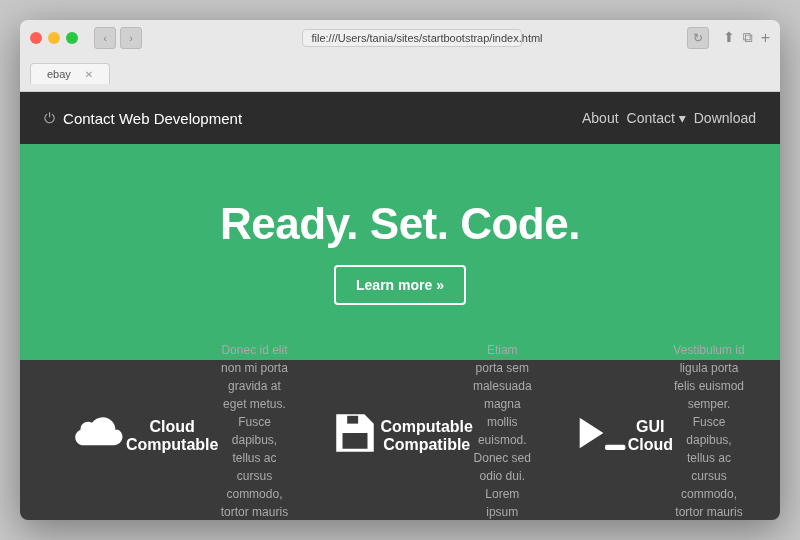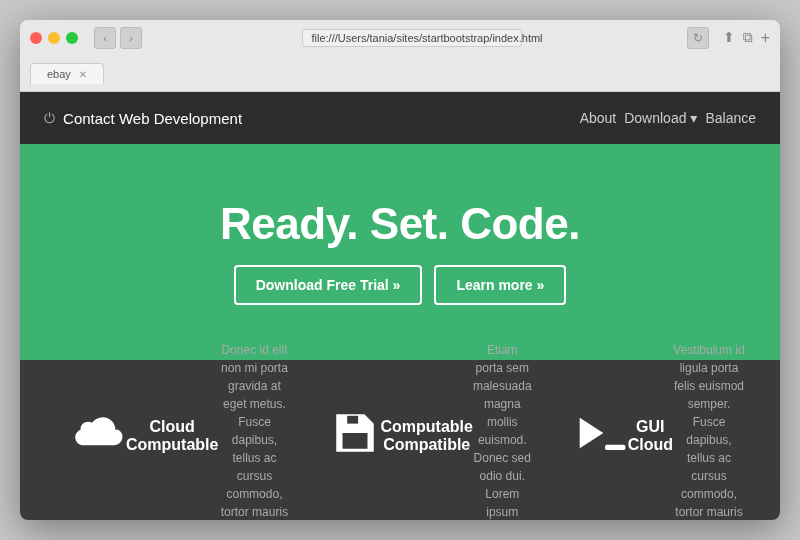--- a/index.html
+++ b/index.html
@@ -84,21 +84,21 @@
     .browser-tab {
       background: #f5f5f5;
       border: 1px solid #ccc;
       border-bottom: none;
       border-radius: 4px 4px 0 0;
       padding: 4px 16px;
       font-size: 11px;
       color: #555;
       display: flex;
       align-items: center;
-      gap: 8px;
+      gap: 14px;
     }
 
     
     .website-content {
       flex: 1;
       display: flex;
       flex-direction: column;
       overflow: hidden;
     }
 
@@ -266,29 +266,28 @@
 
   <div class="website-content">
 
     <nav class="site-navbar">
       <div class="brand">
         <span class="power-icon">⏻</span>
         <span>Contact Web Development</span>
       </div>
       <div class="nav-links">
         <a class="nav-link">About</a>
-        <a class="nav-link nav-link-services">Download ▾</a>
-        <a class="nav-link">Balance</a>
+        <a class="nav-link nav-link-services">Contact ▾</a>
+        <a class="nav-link">Download</a>
       </div>
     </nav>
 
     <div class="hero-section">
       <h1 class="hero-title">Ready. Set. Code.</h1>
       <div class="hero-buttons">
-        <button class="btn-outline">Download Free Trial »</button>
         <button class="btn-outline">Learn more »</button>
       </div>
     </div>
 
     <div class="features-section">
 
       <div class="feature-item">
         <div class="icon-wrapper">
           <svg viewBox="0 0 64 48" width="56" height="44" fill="white" xmlns="http://www.w3.org/2000/svg">
             <path d="M52 20.5C52 12.5 45.5 6 37.5 6C32.5 6 28 8.5 25.2 12.4C23.9 11.5 22.3 11 20.5 11C15.8 11 12 14.8 12 19.5C12 19.7 12 20 12.1 20.2C8.6 21.5 6 24.8 6 28.8C6 34 10.2 38 15.5 38H50C55.5 38 60 33.5 60 28C60 24.3 57.5 21.2 54.1 20C53.4 20.2 52.7 20.3 52 20.5Z"></path>

